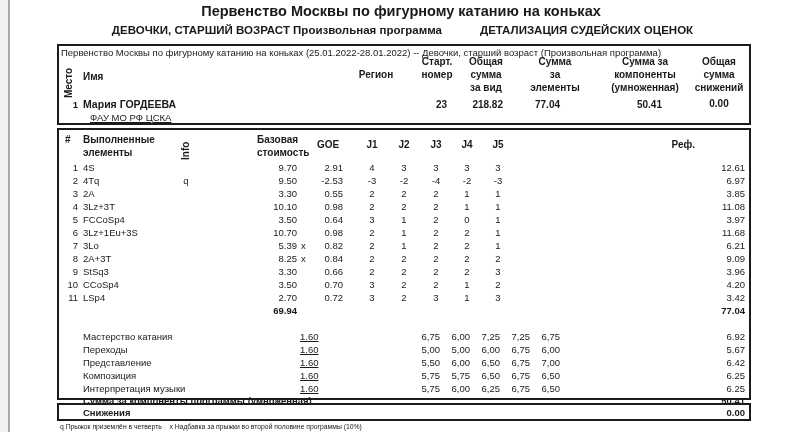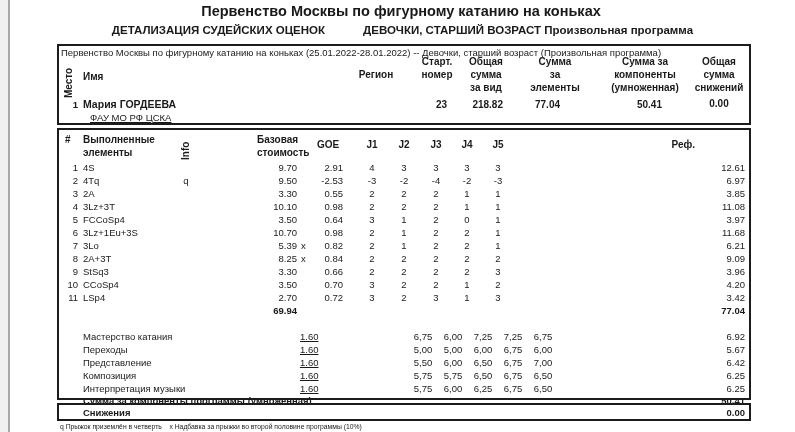--- a/index.html
+++ b/index.html
@@ -43,41 +43,41 @@
   .c-el{left:24px;}
   .c-info{left:118px;width:18px;text-align:center;}
   .c-base{left:168px;width:70px;text-align:right;}
   .c-x{left:242px;width:12px;}
   .c-goe{left:244px;width:40px;text-align:right;}
   .c-j{width:24px;text-align:center;}
   .j0{left:301px;}.j1{left:333px;}.j2{left:365px;}.j3{left:396px;}.j4{left:427px;}
   .c-ref{left:596px;width:40px;text-align:right;}
   .c-score{right:4px;width:70px;text-align:right;}
   .c-factor{left:241px;width:70px;text-decoration:underline;}
-  .c-cj{width:34px;text-align:center;}
+  .c-cj{width:34px;text-align:right;}
   .cj0{left:347px;}.cj1{left:377px;}.cj2{left:407px;}.cj3{left:437px;}.cj4{left:467px;}
   .e-num-h{left:6px;top:3px;}
   .e-exec-h{left:24px;top:3px;}
   .e-info-h{left:120px;top:2px;height:28px;}
   .e-base-h{left:198px;top:3px;}
   .e-goe-h{left:252px;top:8px;width:34px;text-align:center;}
   .e-ref-h{top:8px;}
   .e-panel-h{right:4px;top:3px;width:70px;text-align:right;}
   .jh{top:8px;}
   .footnote{left:60px;top:423px;font-size:6.8px;white-space:pre;}
 </style>
 </head>
 <body>
 
 <div class="abs page-edge"></div>
 
 <div class="abs title">Первенство Москвы по фигурному катанию на коньках</div>
 <div class="abs subtitle">
+  <span>ДЕВОЧКИ, СТАРШИЙ ВОЗРАСТ Произвольная программа</span>
   <span>ДЕТАЛИЗАЦИЯ СУДЕЙСКИХ ОЦЕНОК</span>
-  <span>ДЕВОЧКИ, СТАРШИЙ ВОЗРАСТ Произвольная программа</span>
 </div>
 
 <div class="abs box" id="results-box">
   <div class="cell event-line">Первенство Москвы по фигурному катанию на коньках (25.01.2022-28.01.2022)  --  Девочки, старший возраст  (Произвольная программа)</div>
   <div class="cell hdr vert r-place-h">Место</div>
   <div class="cell hdr r-name-h">Имя</div>
   <div class="cell hdr r-region-h">Регион</div>
   <div class="cell hdr pre r-start-h">Старт.
 номер</div>
   <div class="cell hdr pre r-total-h">Общая

